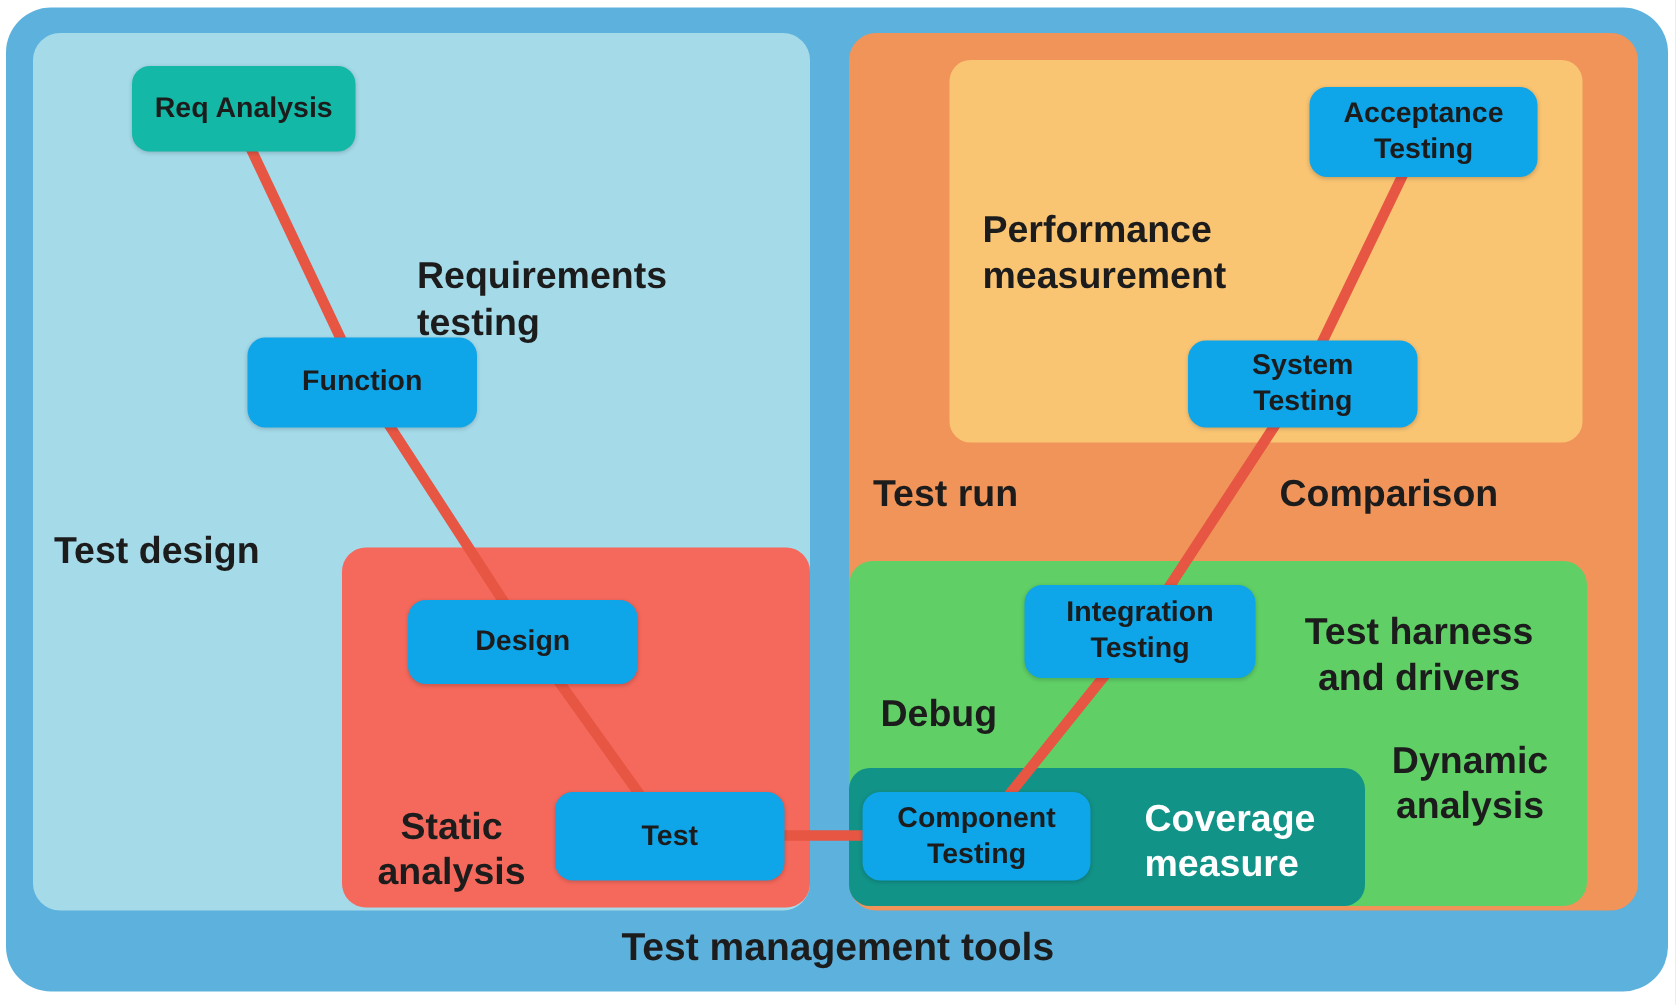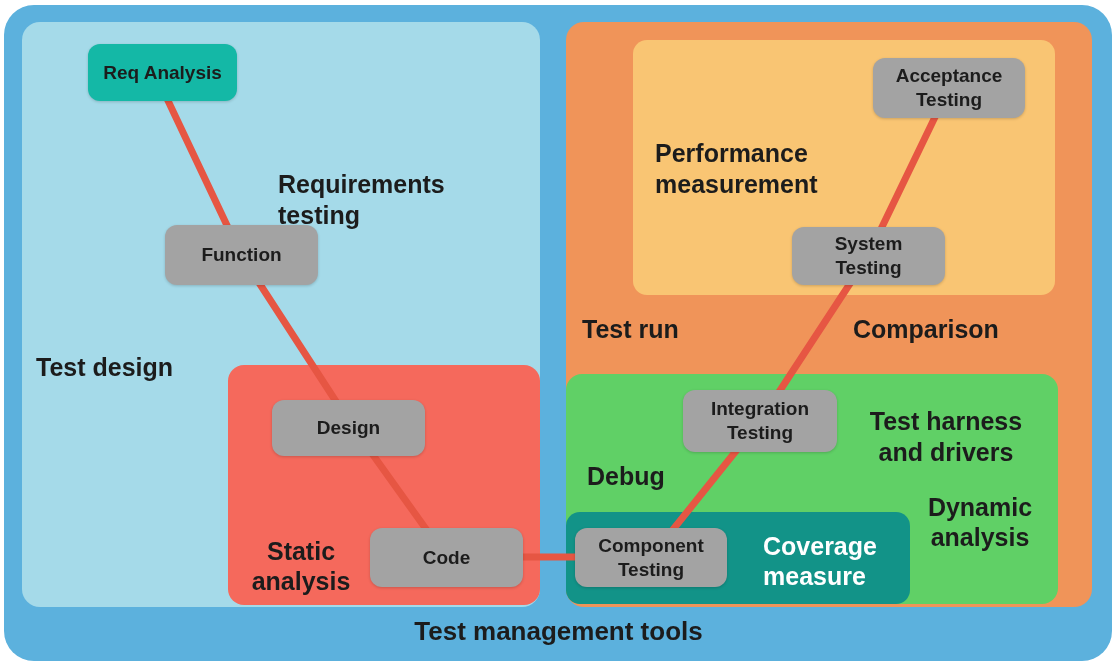--- a/index.html
+++ b/index.html
@@ -11,21 +11,21 @@
   .panel{position:absolute;}
   #outer-panel{left:4px;top:5px;width:1108px;height:656px;background:#5cb1dd;border-radius:30px;}
   #left-panel{left:22px;top:22px;width:518px;height:585px;background:#a5dae9;border-radius:18px;}
   #red-panel{left:228px;top:365px;width:312px;height:240px;background:#f5695c;border-radius:16px;}
   #orange-panel{left:566px;top:22px;width:526px;height:585px;background:#f09459;border-radius:18px;}
   #light-orange-panel{left:633px;top:40px;width:422px;height:255px;background:#f9c573;border-radius:14px;}
   #green-panel{left:566px;top:374px;width:492px;height:230px;background:#60d066;border-radius:16px;}
   #teal-panel{left:566px;top:512px;width:344px;height:92px;background:#129388;border-radius:14px;}
   #connector-svg{position:absolute;left:0;top:0;width:1117px;height:670px;pointer-events:none;}
   .node{
-    position:absolute;background:#a3a3a3;border-radius:12px;
+    position:absolute;background:#0ea5e9;border-radius:12px;
     display:flex;flex-direction:column;align-items:center;justify-content:center;
     font-weight:bold;font-size:19px;line-height:24px;text-align:center;
     box-shadow:0 1px 3px rgba(0,0,0,0.18);color:#1c1c1c;
   }
   #node-req-analysis{left:88px;top:44px;width:149px;height:57px;background:#14b8a6;}
   #node-function{left:165px;top:225px;width:153px;height:60px;}
   #node-design{left:272px;top:400px;width:153px;height:56px;}
   #node-code{left:370px;top:528px;width:153px;height:59px;}
   #node-component-testing{left:575px;top:528px;width:152px;height:59px;align-items:center;}
   #node-integration-testing{left:683px;top:390px;width:154px;height:62px;}
@@ -71,21 +71,21 @@
   <div class="node" id="node-req-analysis">
     <span>Req Analysis</span>
   </div>
   <div class="node" id="node-function">
     <span>Function</span>
   </div>
   <div class="node" id="node-design">
     <span>Design</span>
   </div>
   <div class="node" id="node-code">
-    <span>Code</span>
+    <span>Test</span>
   </div>
   <div class="node" id="node-component-testing">
     <span>Component</span>
     <span>Testing</span>
   </div>
   <div class="node" id="node-integration-testing">
     <span>Integration</span>
     <span>Testing</span>
   </div>
   <div class="node" id="node-system-testing">

